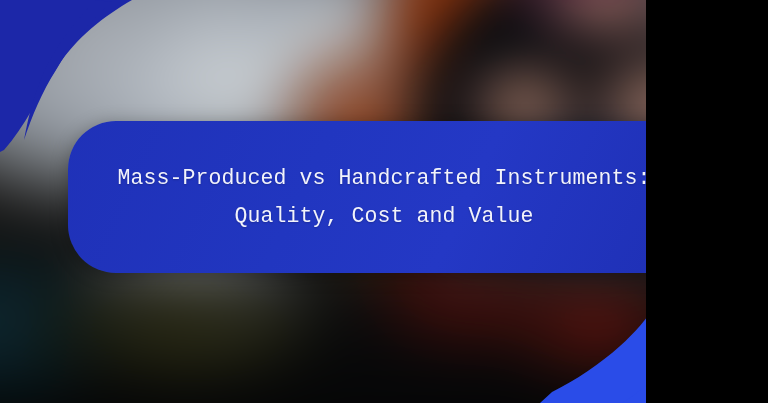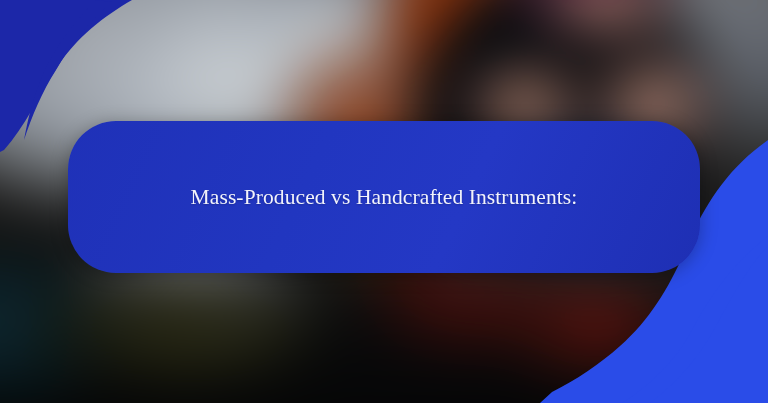--- a/index.html
+++ b/index.html
@@ -2,24 +2,24 @@
 <html><head>
 <meta charset="utf-8">
 <style>
   html, body {
     margin: 0;
     padding: 0;
     background: #000;
   }
   #stage {
     position: relative;
-    width: 768px;
+    width: 646px;
     height: 403px;
     overflow: hidden;
-    font-family: Liberation Serif, serif;
+    font-family: Liberation Mono, monospace;
     background: #0a0a0c;
   }
 
   
   .bg-photo {
     position: absolute;
     left: -60px; top: -60px;
     width: 888px; height: 523px;
     filter: blur(26px) saturate(108%);
     transform: translateZ(0);
@@ -172,16 +172,17 @@
 
       <path d="M768,403 L768,140 L760,146 C726,172 704,206 688,244 C672,282 652,318 620,346 C600,364 576,380 552,392 L540,403 Z" fill="#2A4CE8"></path>
 
       <path d="M768,236 C734,262 710,296 692,330 C676,360 652,384 622,403 L650,403 C678,382 700,356 716,326 C734,292 752,262 768,246 Z" fill="#2A4CE8"></path>
     </svg>
   </div>
 
   <div class="title-card">
     <div class="title-text">
       <span class="title-line">Mass-Produced vs Handcrafted Instruments:</span>
+      <span class="title-line">Quality, Cost and Value</span>
     </div>
   </div>
 
 </div>
 
 </body></html>

